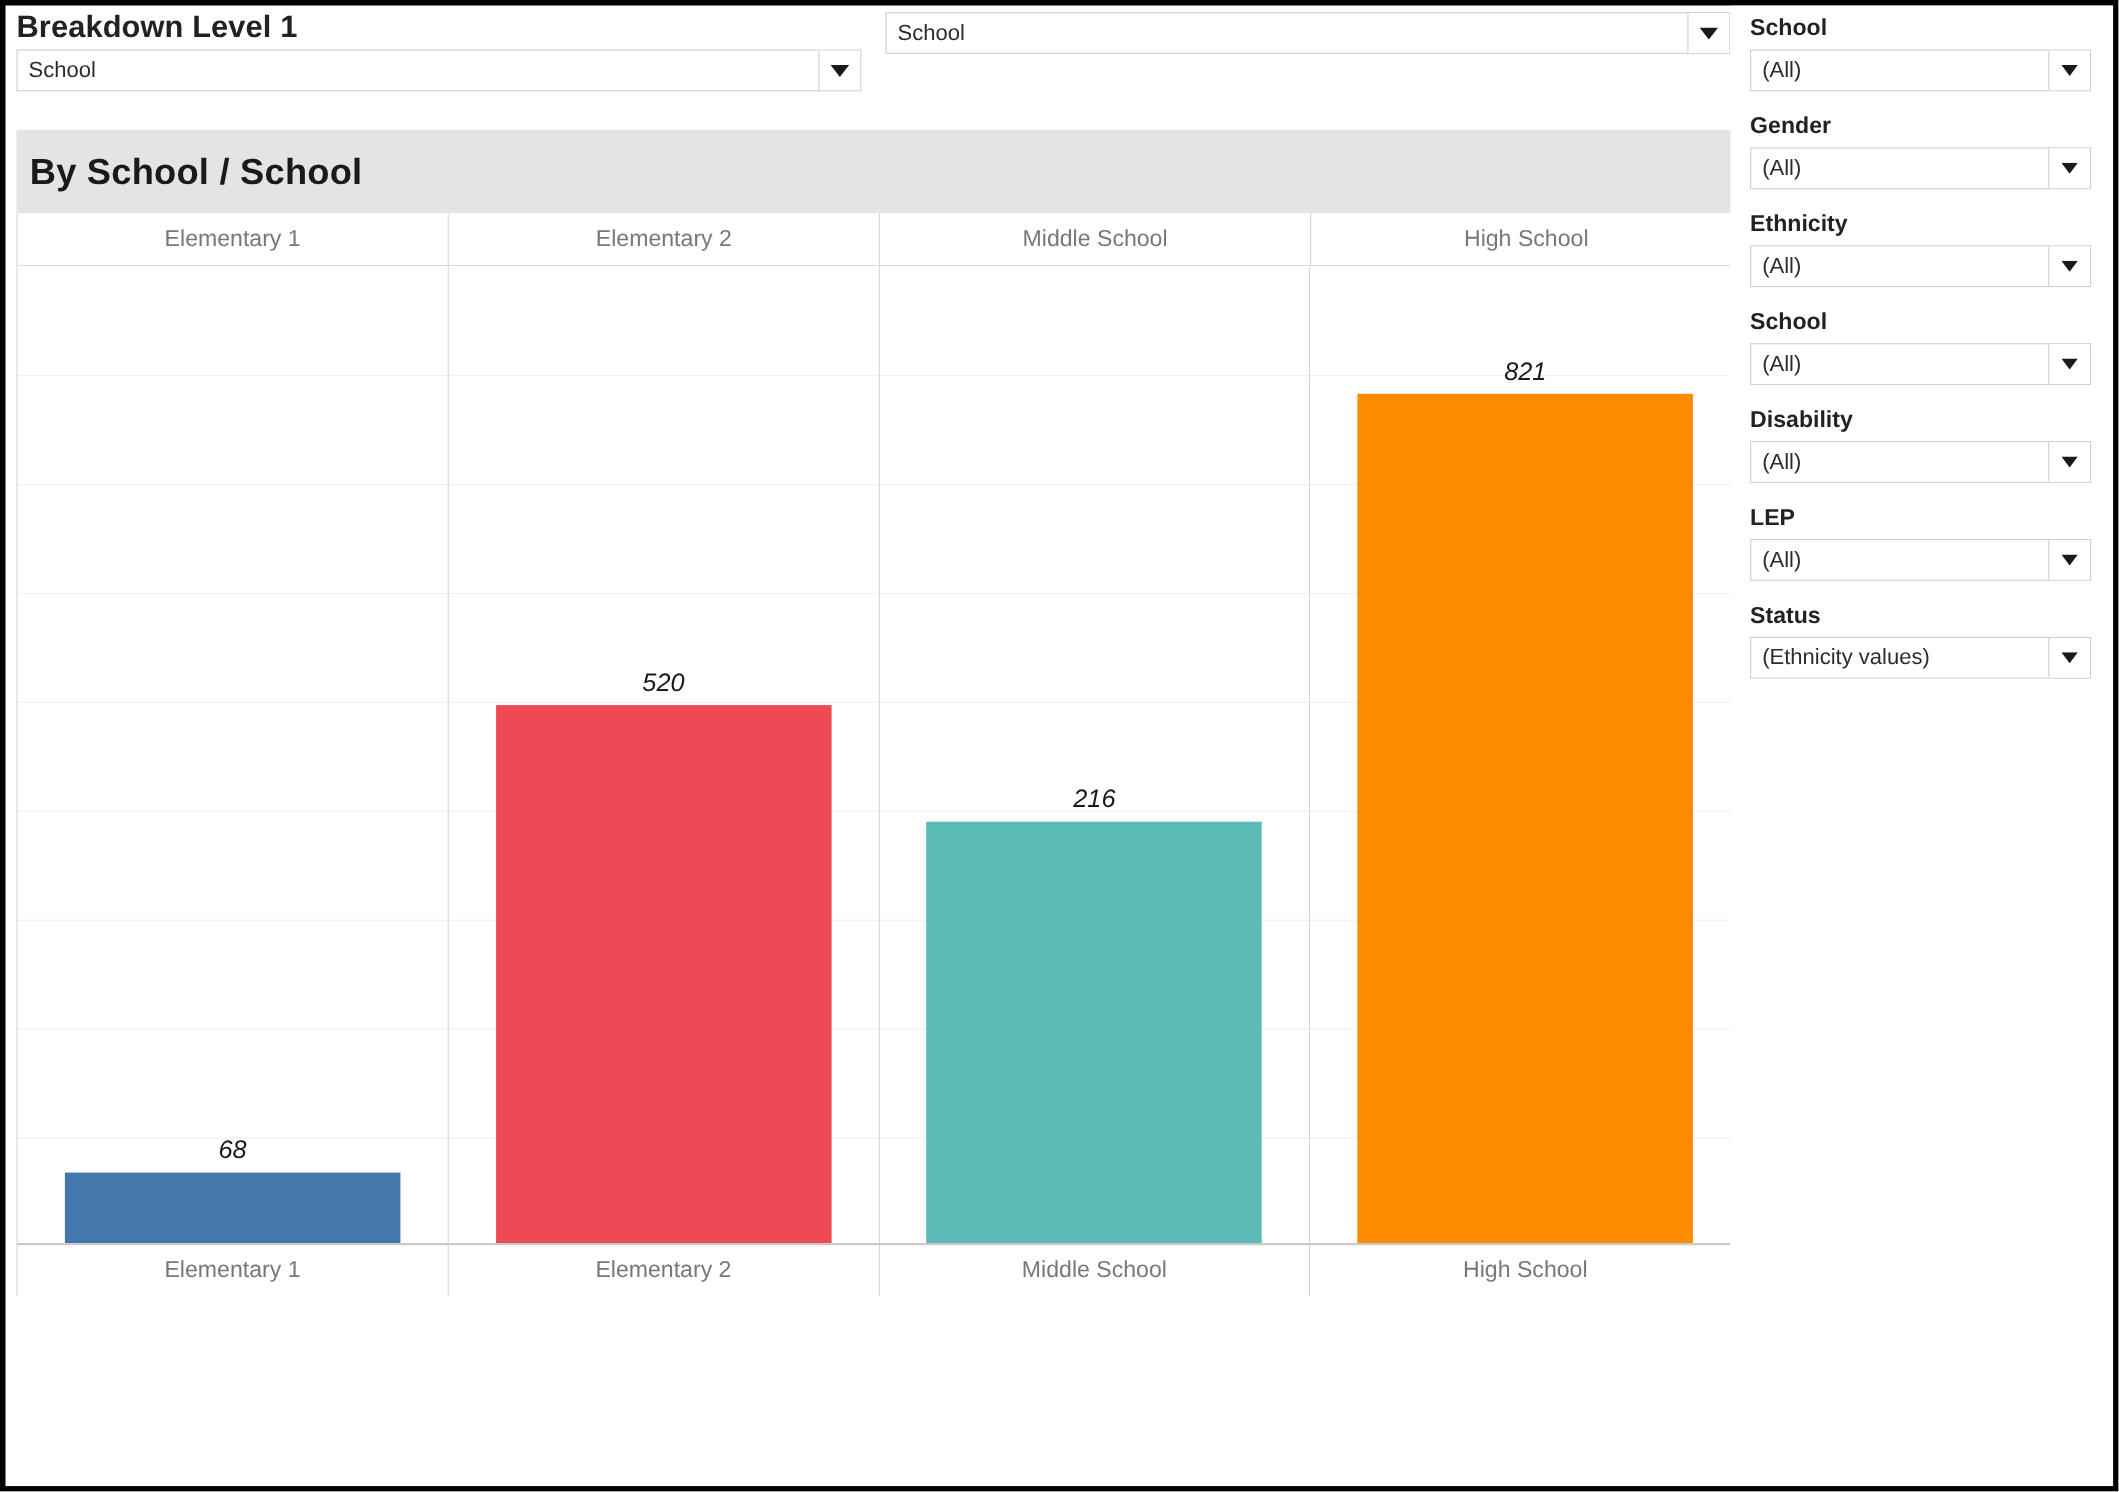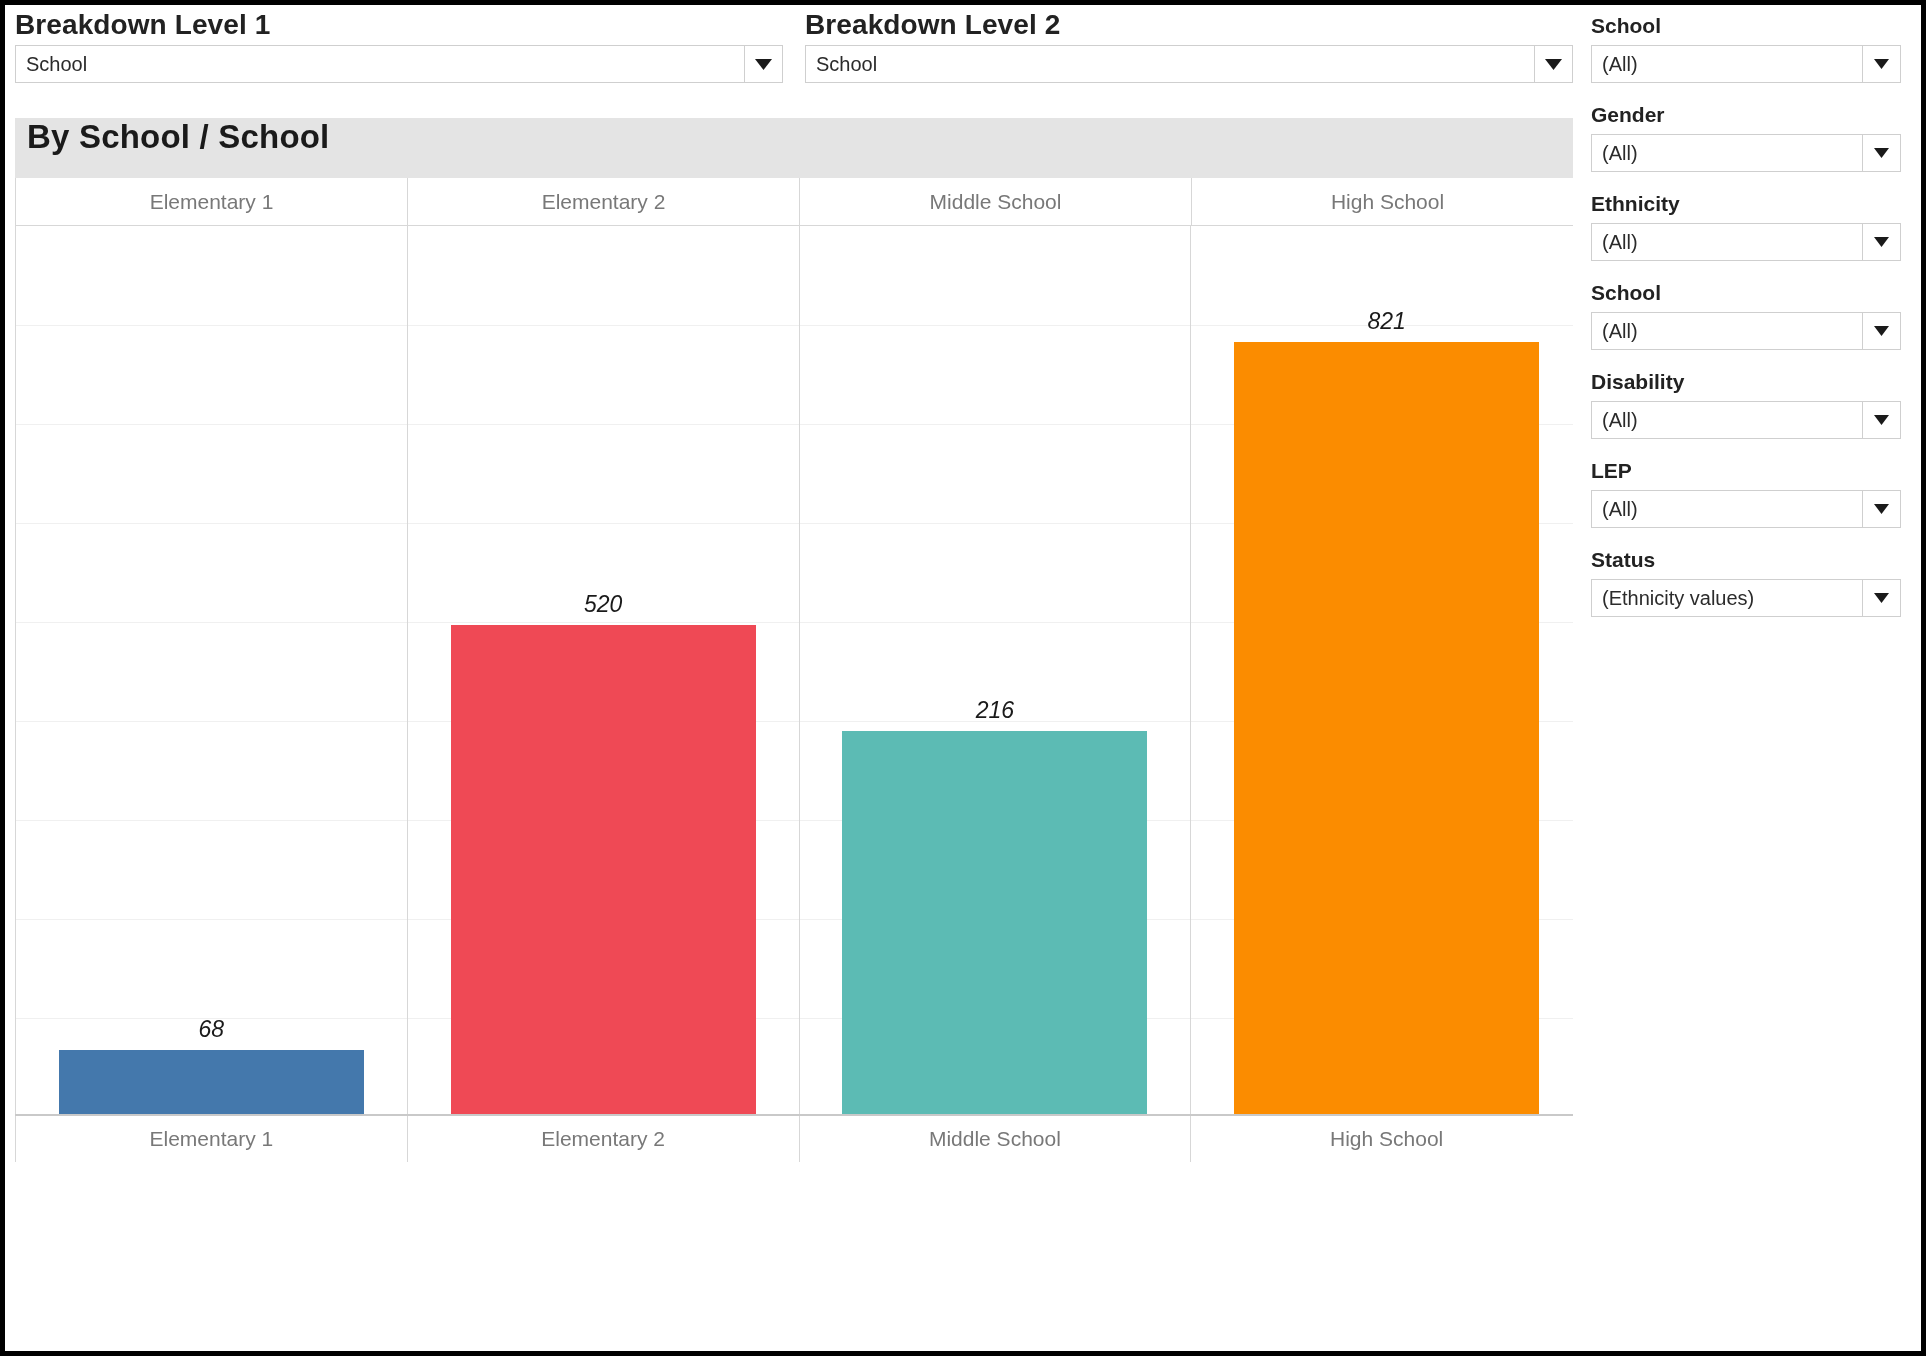--- a/index.html
+++ b/index.html
@@ -69,23 +69,24 @@
 
   
   .chart-panel {
     position: absolute;
     left: 10px;
     top: 113px;
     width: 1568px;
     height: 1232px;
   }
   .chart-title-bar {
-    height: 60px;
+    height: 76px;
     background: #e4e4e4;
     display: flex;
+    align-items: center;
     padding-left: 12px;
   }
   .chart-title {
     font-size: 33px;
     font-weight: bold;
     color: #1a1a1a;
     letter-spacing: 0.2px;
   }
 
   .col-header-row {
@@ -204,21 +205,20 @@
         <div class="dd-value">School</div>
         <div class="dd-arrow">
           <svg width="17" height="11" viewBox="0 0 17 11">
               <polygon points="0,0 17,0 8.5,11" fill="#1a1a1a"></polygon>
             </svg>
         </div>
       </div>
     </div>
 
     <div class="ctl-group g2">
-      <div class="ctl-label">Breakdown Level 2</div>
       <div class="dropdown">
         <div class="dd-value">School</div>
         <div class="dd-arrow">
           <svg width="17" height="11" viewBox="0 0 17 11">
               <polygon points="0,0 17,0 8.5,11" fill="#1a1a1a"></polygon>
             </svg>
         </div>
       </div>
     </div>
 

